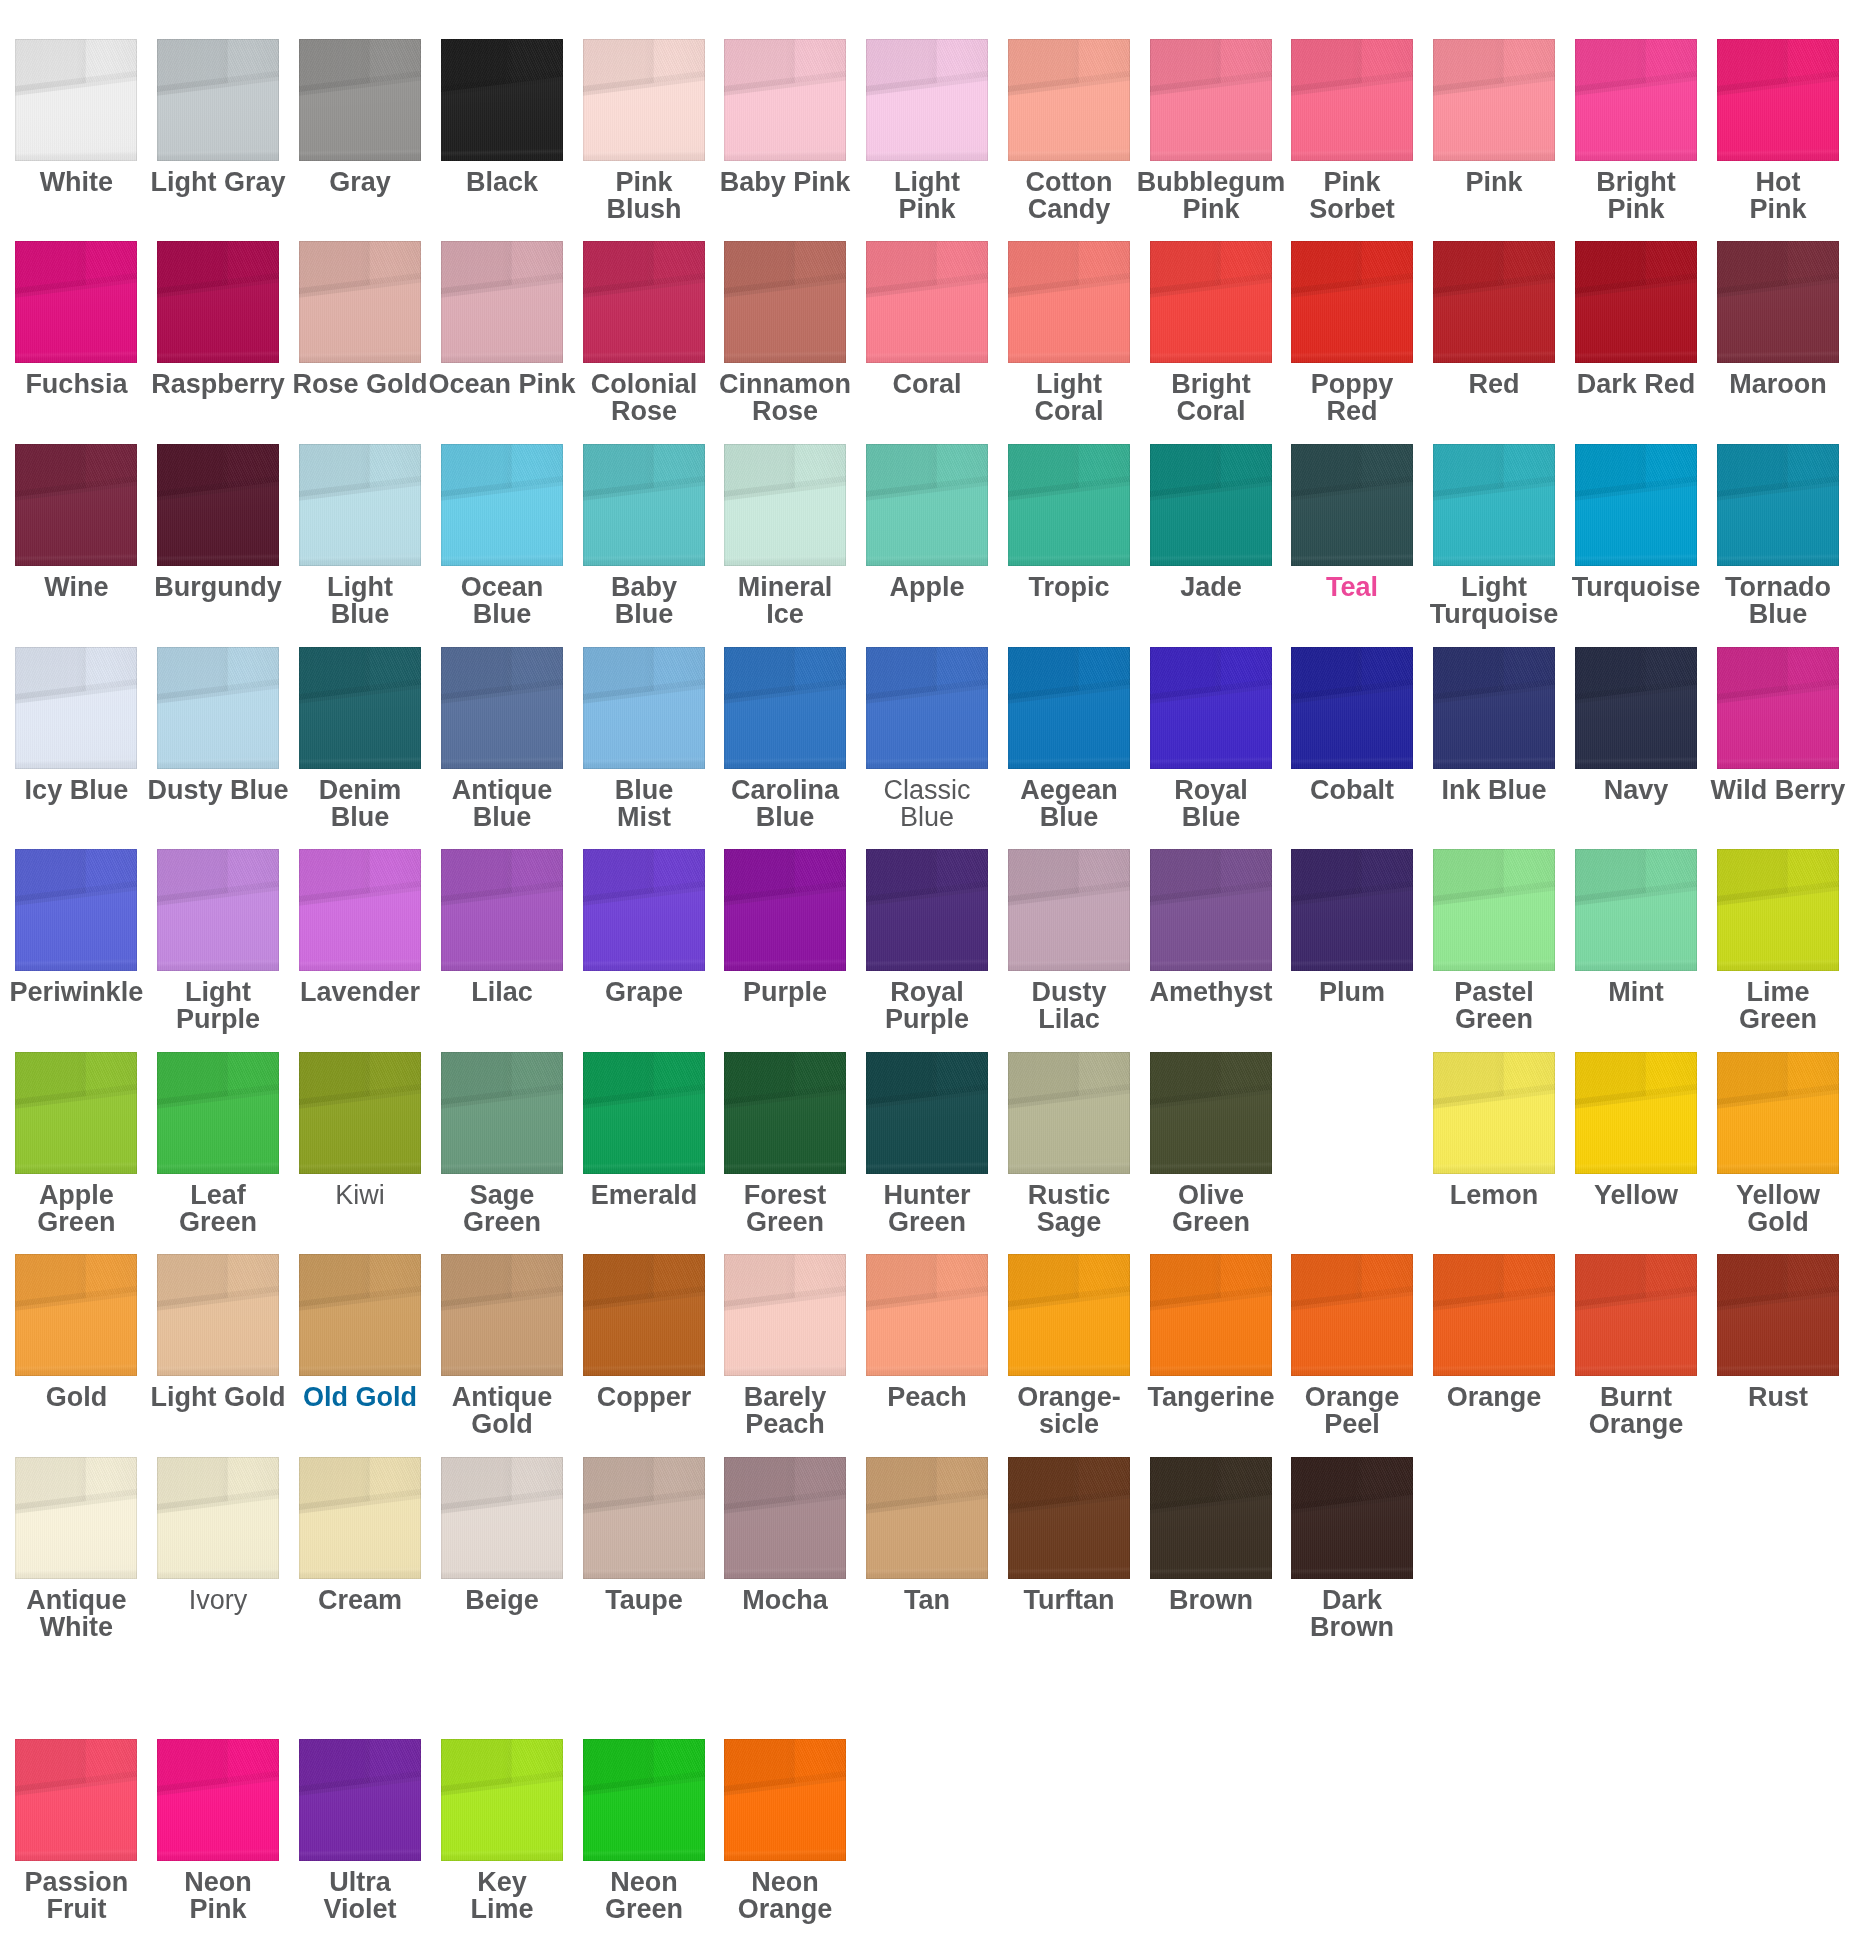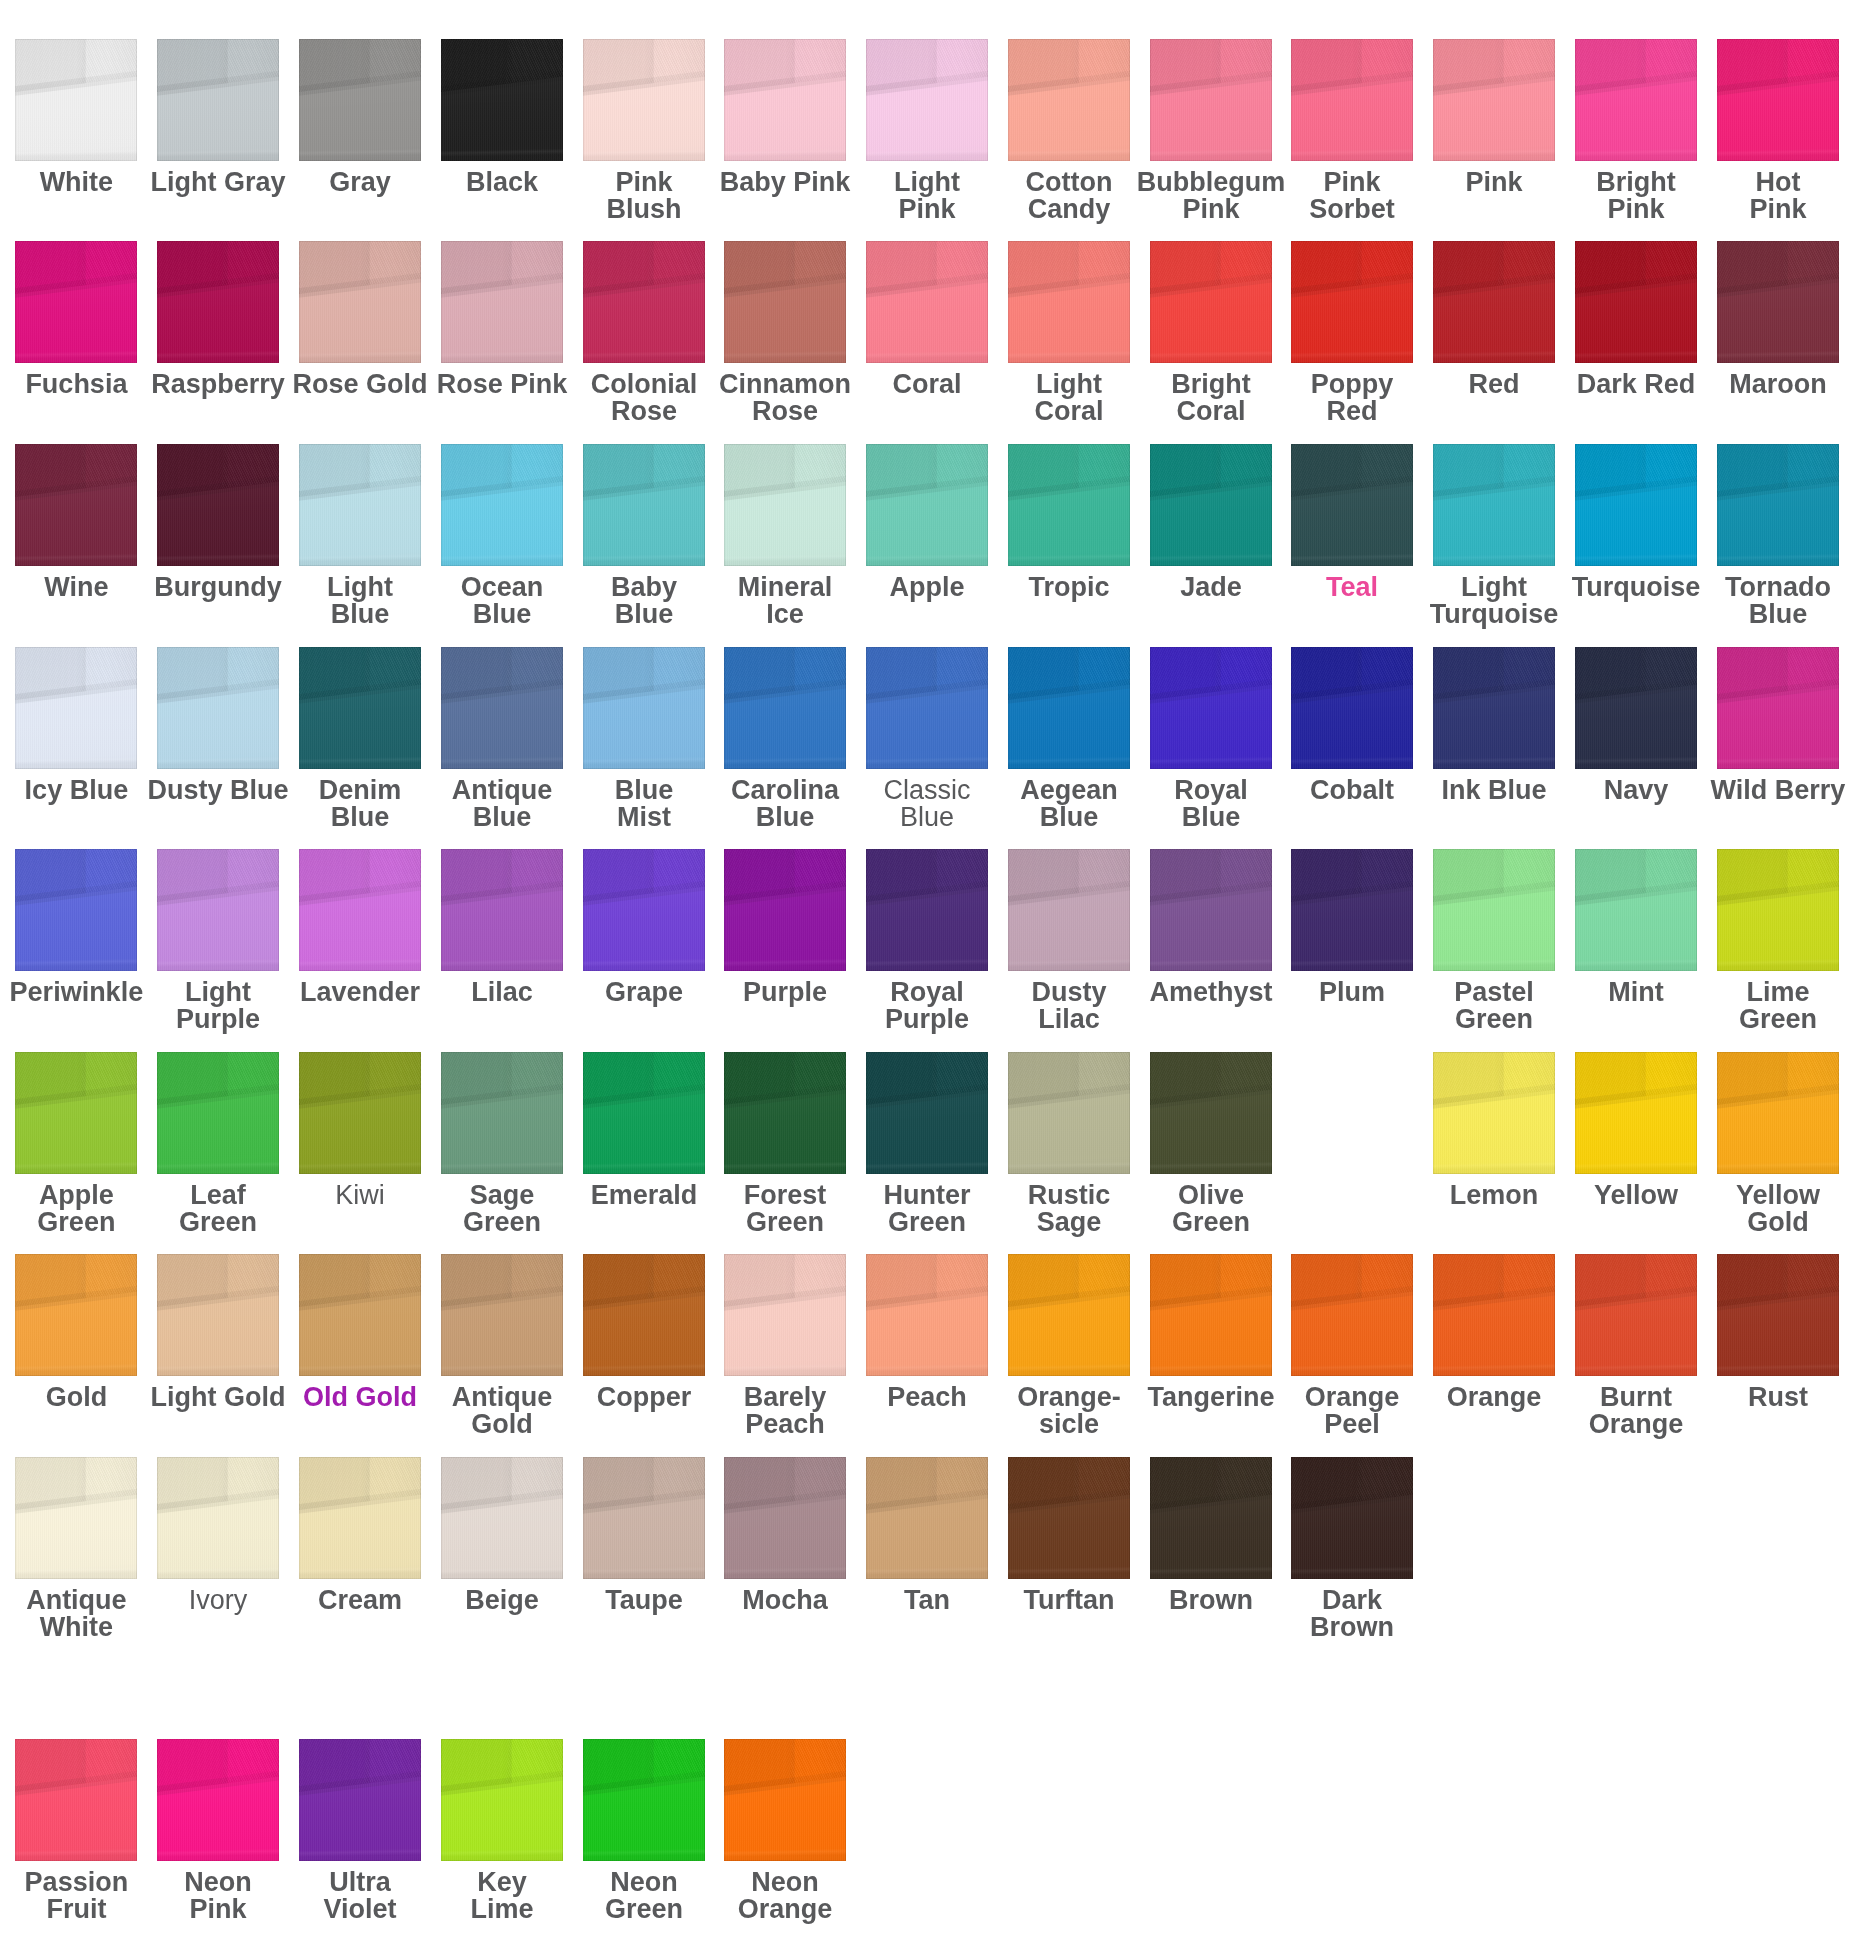--- a/index.html
+++ b/index.html
@@ -307,21 +307,21 @@
       <div class="sw" style="--c: #dcabb5;">
         <i class="t1"></i>
         <i class="t2"></i>
         <i class="t3"></i>
         <i class="t4"></i>
         <i class="t5"></i>
         <i class="t7"></i>
         <i class="t6"></i>
       </div>
       <div class="lbl" style="color: rgb(88, 89, 91);">
-        <span class="ln">Rose Pink</span>
+        <span class="ln">Ocean Pink</span>
       </div>
     </div>
 <div class="cell" style="left:583px;top:241px">
       <div class="sw" style="--c: #c22a59;">
         <i class="t1"></i>
         <i class="t2"></i>
         <i class="t3"></i>
         <i class="t4"></i>
         <i class="t5"></i>
         <i class="t7"></i>
@@ -1218,21 +1218,21 @@
 <div class="cell" style="left:299px;top:1254px">
       <div class="sw" style="--c: #cf9f61;">
         <i class="t1"></i>
         <i class="t2"></i>
         <i class="t3"></i>
         <i class="t4"></i>
         <i class="t5"></i>
         <i class="t7"></i>
         <i class="t6"></i>
       </div>
-      <div class="lbl" style="color: #a21caf; text-align: center;">
+      <div class="lbl" style="color: #0369a1; text-align: center;">
         <span class="ln">Old Gold</span>
       </div>
     </div>
 <div class="cell" style="left:441px;top:1254px">
       <div class="sw" style="--c: #c69c73;">
         <i class="t1"></i>
         <i class="t2"></i>
         <i class="t3"></i>
         <i class="t4"></i>
         <i class="t5"></i>

